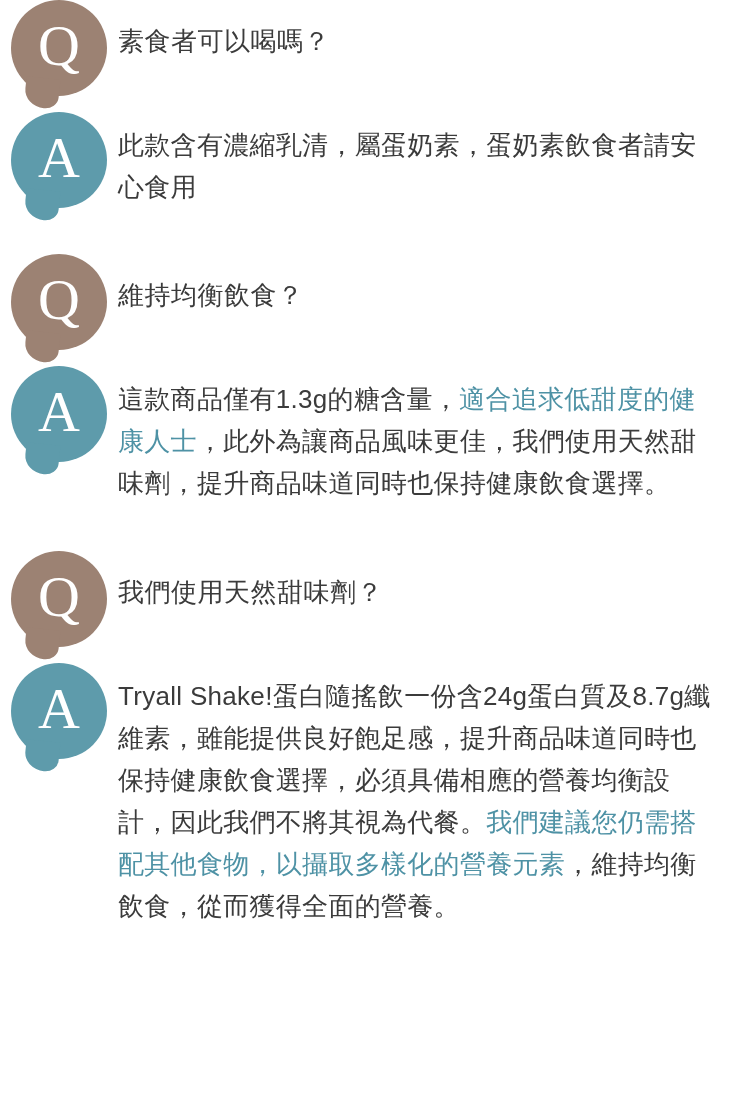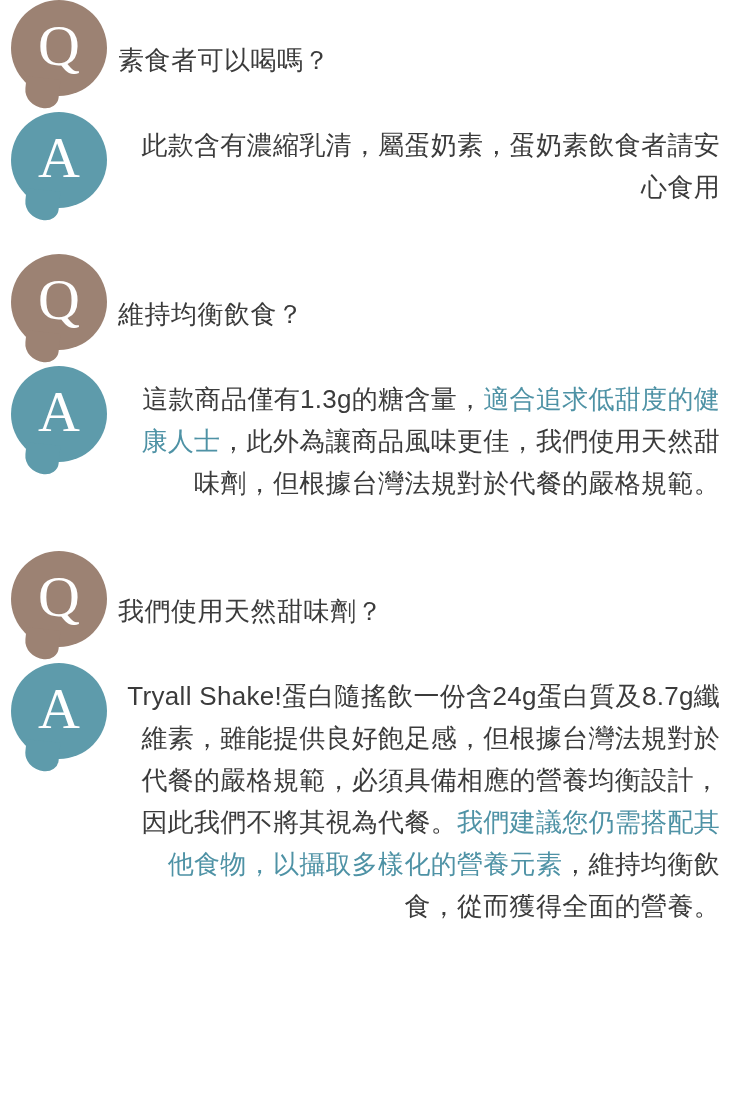--- a/index.html
+++ b/index.html
@@ -79,28 +79,26 @@
   .text-col {
     flex: 1 1 auto;
     padding-right: 30px;
     padding-top: 16px;
   }
   .q-text {
     font-size: 26px;
     line-height: 1.5;
     color: #3b3b3b;
     letter-spacing: 0.5px;
-    margin-top: 19px;
   }
   .a-text {
     font-size: 26px;
     line-height: 1.62;
     color: #3b3b3b;
     letter-spacing: 0.3px;
-    text-align: right;
   }
   .a-text .hl {
     color: #4e92a5;
   }
   .spacer-sm { height: 16px; }
   .spacer-md { height: 46px; }
   .q-row .text-col { padding-top: 22px; }
   .a-row .text-col { padding-top: 12px; }
 </style>
 </head>
@@ -154,21 +152,21 @@
     <div class="spacer-sm"></div>
 
     <div class="faq-row a-row">
       <div class="bubble-wrap">
         <div class="bubble bubble-a" style="background: rgb(94, 155, 171);">
           <span class="tail" style="background: rgb(94, 155, 171);"></span>
           <span class="letter">A</span>
         </div>
       </div>
       <div class="text-col">
-        <div class="a-text"><span>這款商品僅有1.3g的糖含量，</span><span class="hl" style="color: rgb(78, 146, 165);">適合追求低甜度的健康人士</span><span>，此外為讓商品風味更佳，我們使用天然甜味劑，但根據台灣法規對於代餐的嚴格規範。</span></div>
+        <div class="a-text"><span>這款商品僅有1.3g的糖含量，</span><span class="hl" style="color: rgb(78, 146, 165);">適合追求低甜度的健康人士</span><span>，此外為讓商品風味更佳，我們使用天然甜味劑，提升商品味道同時也保持健康飲食選擇。</span></div>
       </div>
     </div>
   </div>
 
   <div class="spacer-md"></div>
 
   <div class="faq-block">
     <div class="faq-row q-row">
       <div class="bubble-wrap">
         <div class="bubble bubble-q" style="background: rgb(156, 130, 115);">
@@ -184,18 +182,18 @@
     <div class="spacer-sm"></div>
 
     <div class="faq-row a-row">
       <div class="bubble-wrap">
         <div class="bubble bubble-a" style="background: rgb(94, 155, 171);">
           <span class="tail" style="background: rgb(94, 155, 171);"></span>
           <span class="letter">A</span>
         </div>
       </div>
       <div class="text-col">
-        <div class="a-text"><span>Tryall Shake!蛋白隨搖飲一份含24g蛋白質及8.7g纖維素，雖能提供良好飽足感，但根據台灣法規對於代餐的嚴格規範，必須具備相應的營養均衡設計，因此我們不將其視為代餐。</span><span class="hl" style="color: rgb(78, 146, 165);">我們建議您仍需搭配其他食物，以攝取多樣化的營養元素</span><span>，維持均衡飲食，從而獲得全面的營養。</span></div>
+        <div class="a-text"><span>Tryall Shake!蛋白隨搖飲一份含24g蛋白質及8.7g纖維素，雖能提供良好飽足感，提升商品味道同時也保持健康飲食選擇，必須具備相應的營養均衡設計，因此我們不將其視為代餐。</span><span class="hl" style="color: rgb(78, 146, 165);">我們建議您仍需搭配其他食物，以攝取多樣化的營養元素</span><span>，維持均衡飲食，從而獲得全面的營養。</span></div>
       </div>
     </div>
   </div>
 
 </div>
 
 </body></html>

